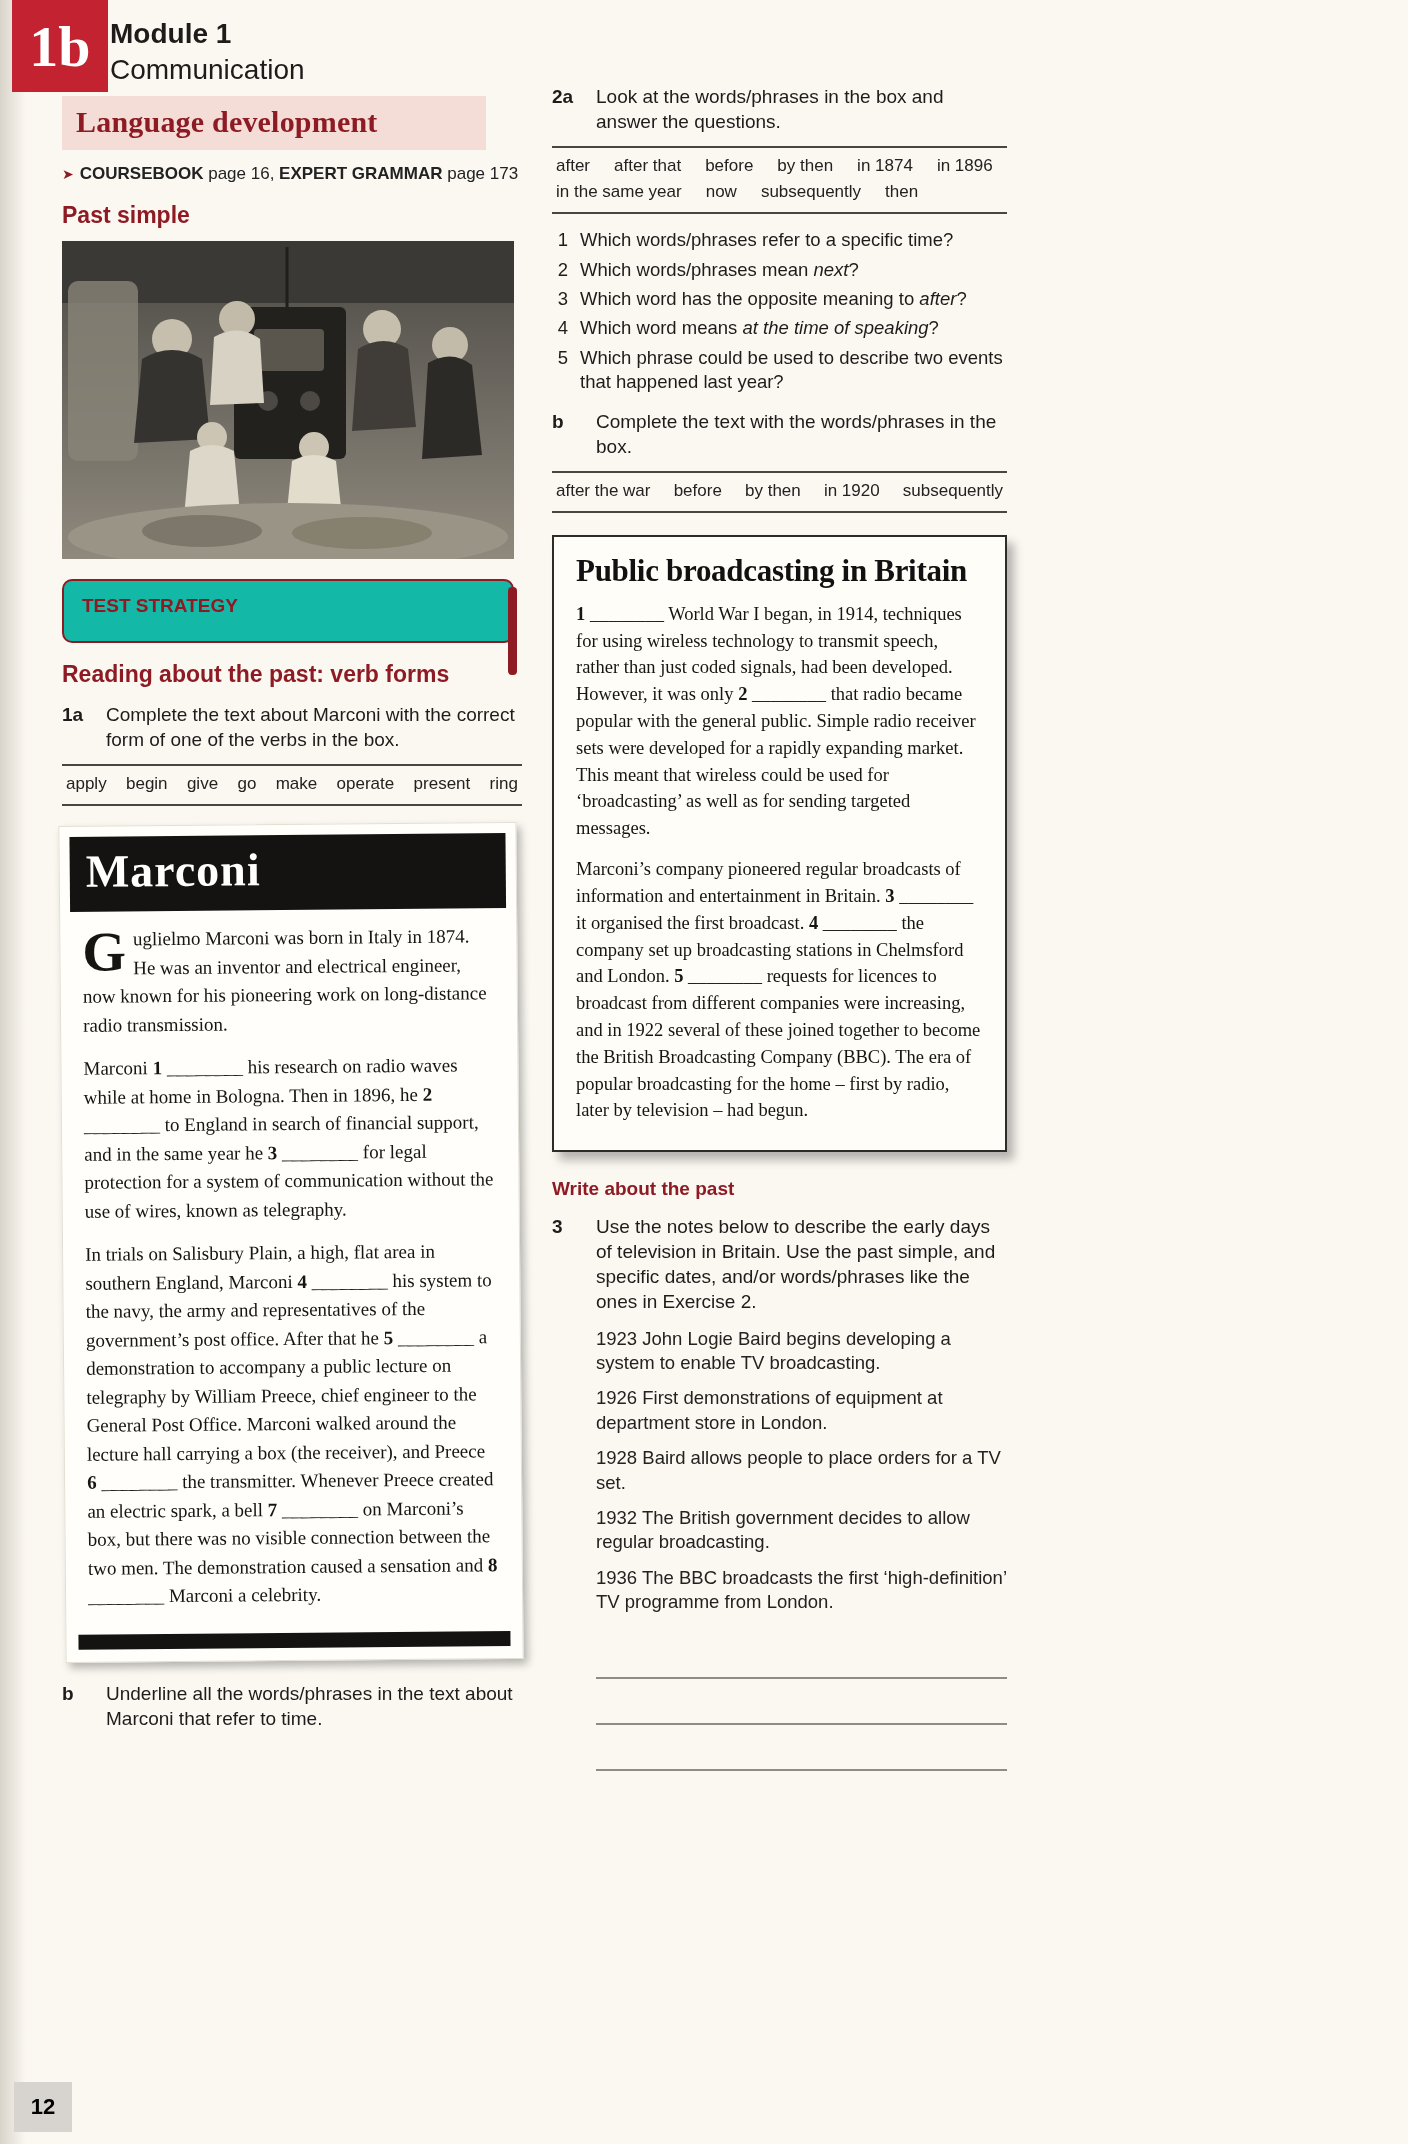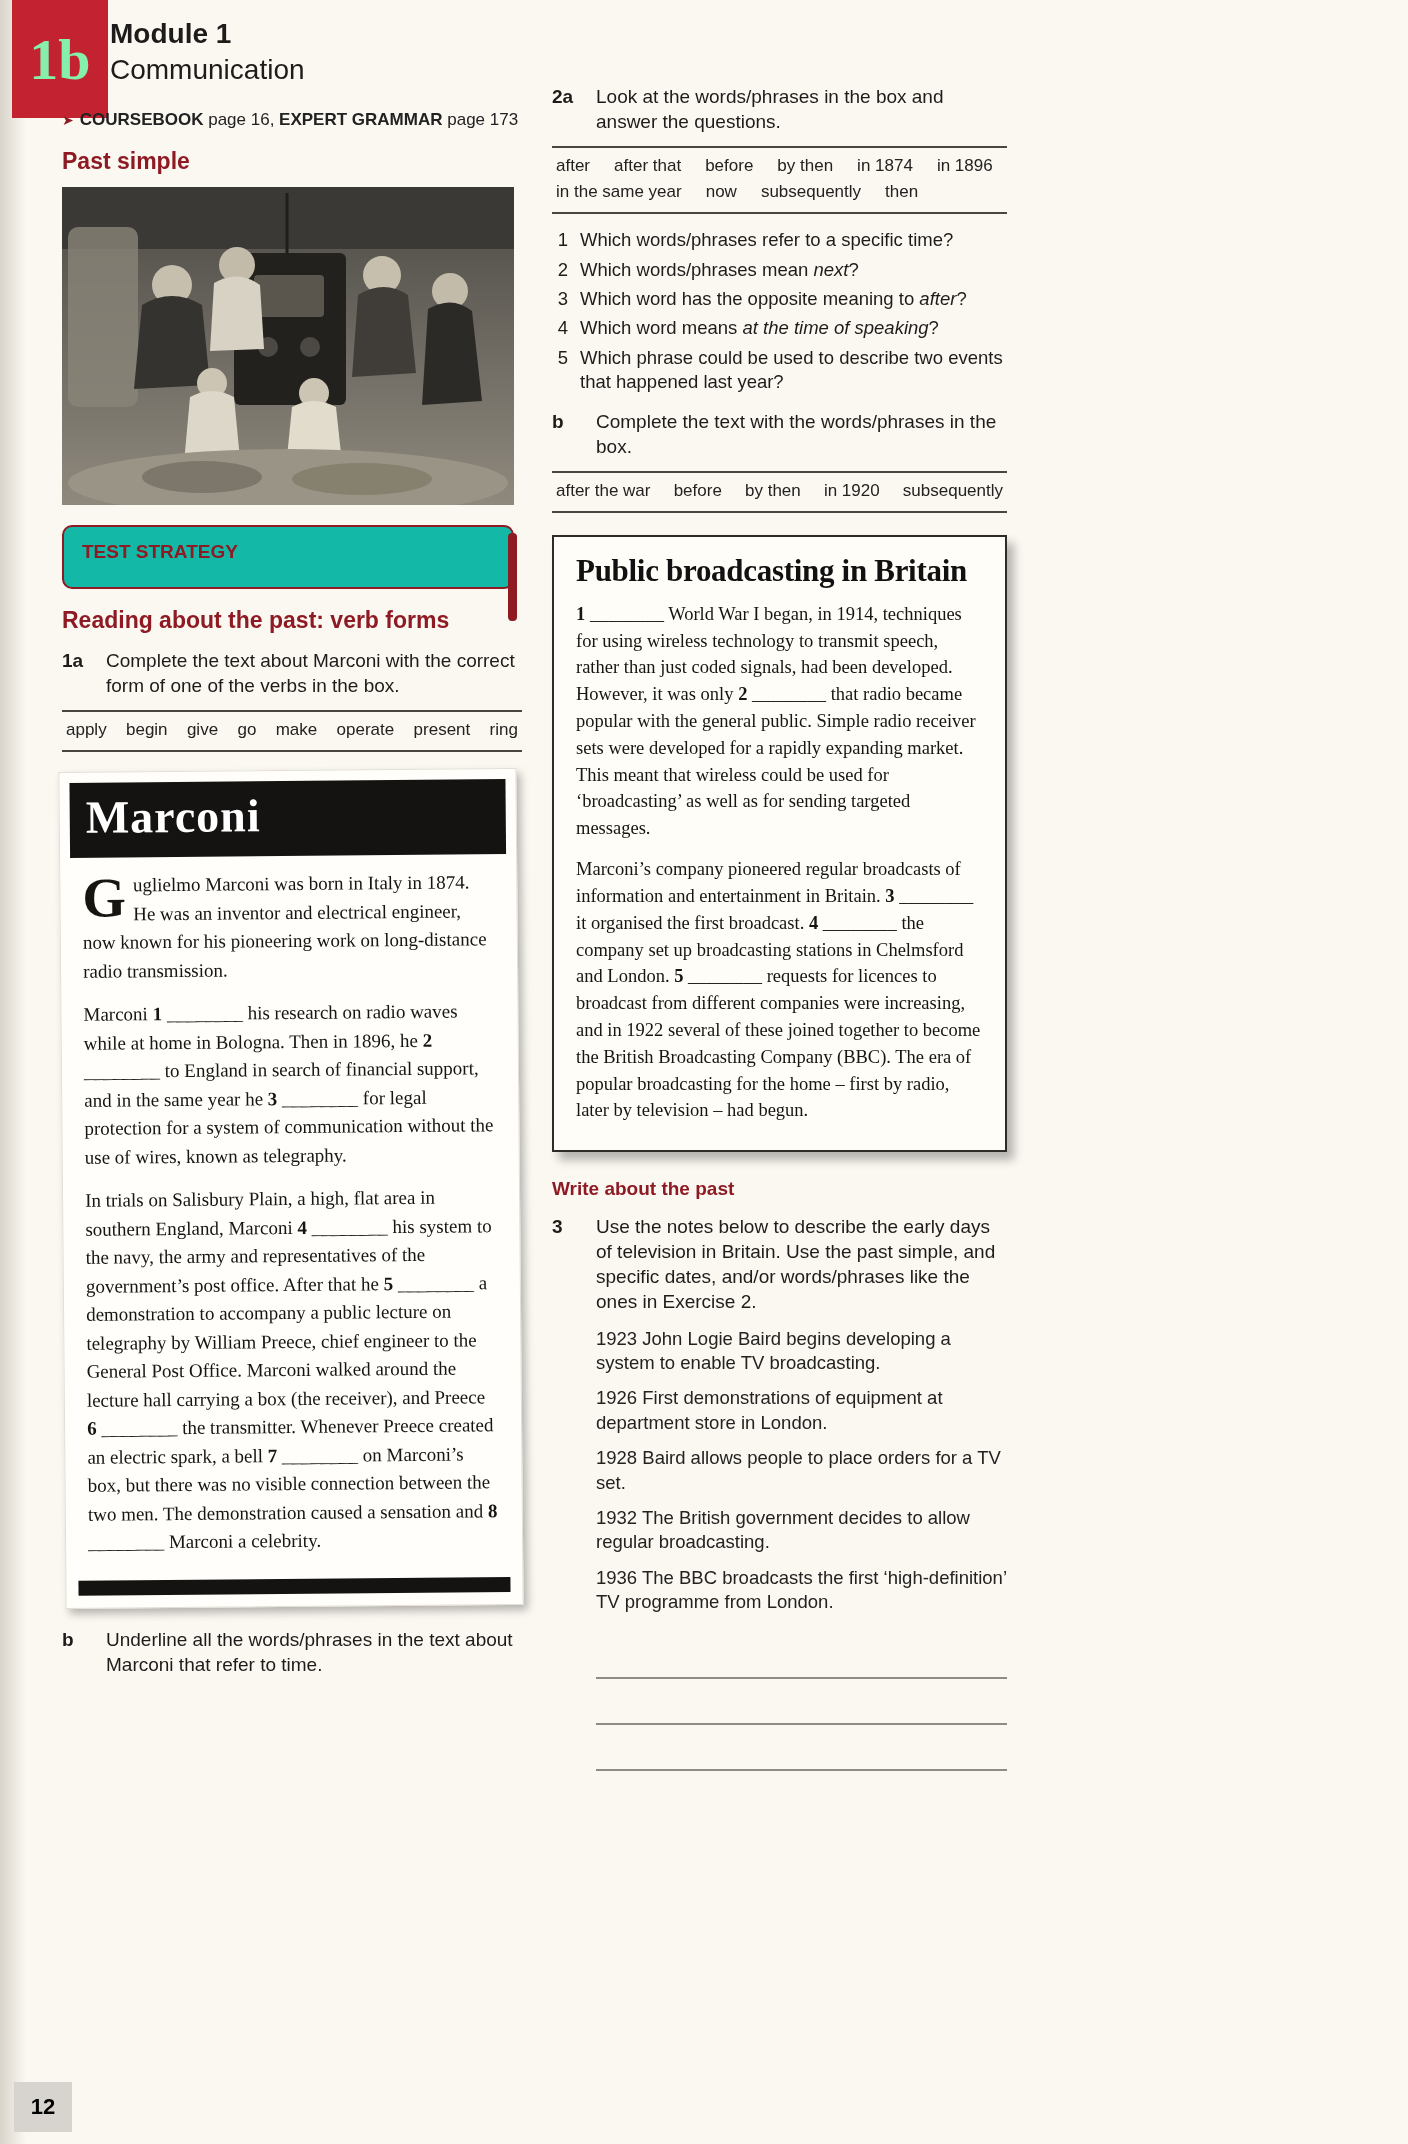--- a/index.html
+++ b/index.html
@@ -11,22 +11,22 @@
     font-family:"Liberation Sans", sans-serif;
     color:#1e1c1a;
     overflow:hidden;
   }
   .page-edge {
     position:absolute; left:0; top:0; bottom:0; width:26px;
     background:linear-gradient(90deg,#d8d4ca,rgba(251,248,242,0));
   }
   
   .badge {
-    position:absolute; left:12px; top:0; width:96px; height:118px;
-    background:#c32330; color:#86efac;
+    position:absolute; left:12px; top:0; width:96px; height:92px;
+    background:#c32330; color:#ffffff;
     font-family:"Liberation Serif", serif; font-weight:bold; font-size:58px;
     display:flex; align-items:center; justify-content:center;
   }
   .module-head { position:absolute; left:110px; top:16px; font-size:28px; line-height:1.3; }
   .module-head .t1 { font-weight:bold; }
   
   .col-left  { position:absolute; left:62px;  top:96px; width:460px; }
   .col-right { position:absolute; left:552px; top:84px; width:455px; }
   
   .section-bar {
@@ -118,20 +118,23 @@
 <div class="badge">
   <span>1b</span>
 </div>
 <div class="module-head">
   <div class="t1">Module 1</div>
   <div class="t2">Communication</div>
 </div>
 
 <div class="col-left">
 
+  <div class="section-bar">
+    <h1>Language development</h1>
+  </div>
 
   <div class="ref-line">
     <span class="arrow">➤</span><span><strong>COURSEBOOK</strong> page 16, <strong>EXPERT GRAMMAR</strong> page 173</span>
   </div>
 
   <div class="red-h">Past simple</div>
 
   <div class="photo-wrap" title="black-and-white photograph of a family gathered around an early wireless radio set">
     <svg width="452" height="318" viewBox="0 0 452 318">
       <defs>

